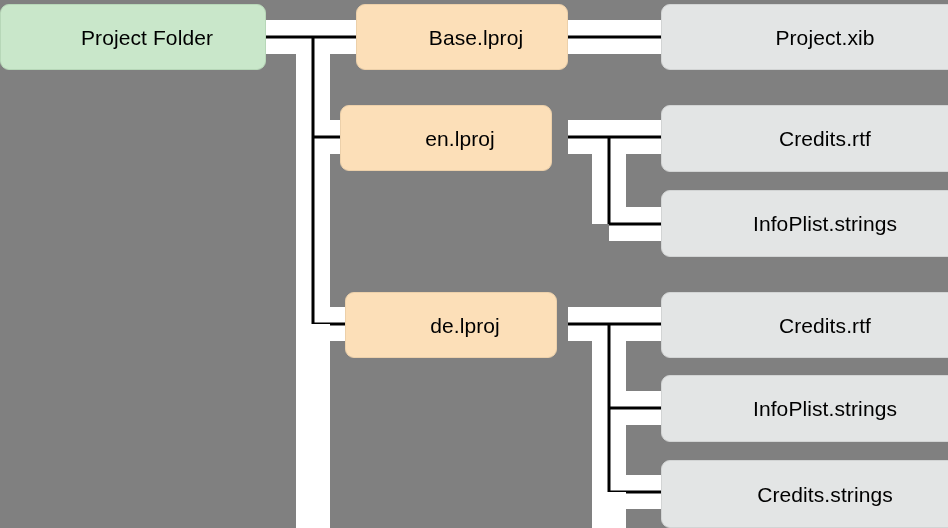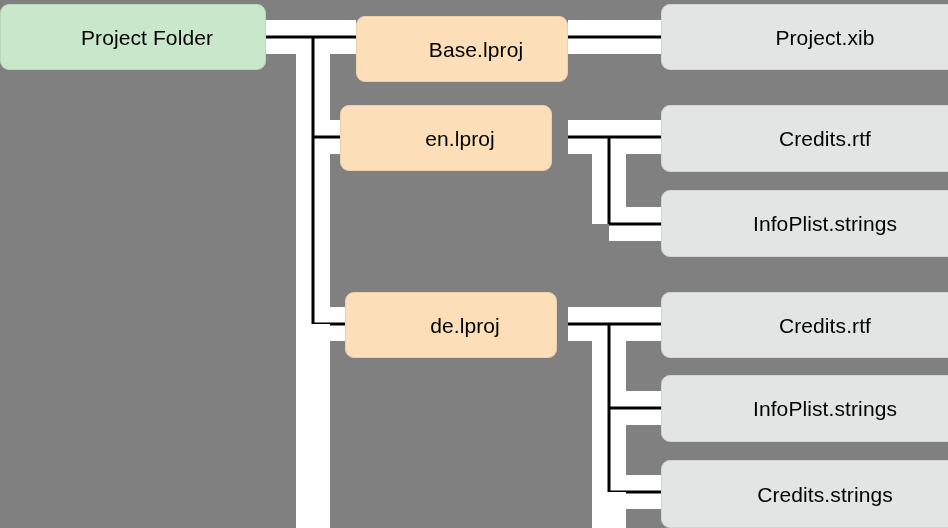--- a/index.html
+++ b/index.html
@@ -133,21 +133,21 @@
     <g fill="none" stroke="#ffffff" stroke-width="34" stroke-linecap="butt">
       <path d="M 313 324 L 313 528"></path>
       <path d="M 609 492 L 609 528"></path>
     </g>
   </svg>
 
   <div class="node node-folder" id="node-project-folder" style="left:0px; top:4px; width:266px; height:66px;">
     <span>Project Folder</span>
   </div>
 
-  <div class="node node-lproj" id="node-base-lproj" style="left:356px; top:16px; width:212px; height:66px;">
+  <div class="node node-lproj" id="node-base-lproj" style="left:356px; top:4px; width:212px; height:66px;">
     <span>Base.lproj</span>
   </div>
 
   <div class="node node-lproj" id="node-en-lproj" style="left:340px; top:105px; width:212px; height:66px;">
     <span>en.lproj</span>
   </div>
 
   <div class="node node-lproj" id="node-de-lproj" style="left:345px; top:292px; width:212px; height:66px;">
     <span>de.lproj</span>
   </div>

